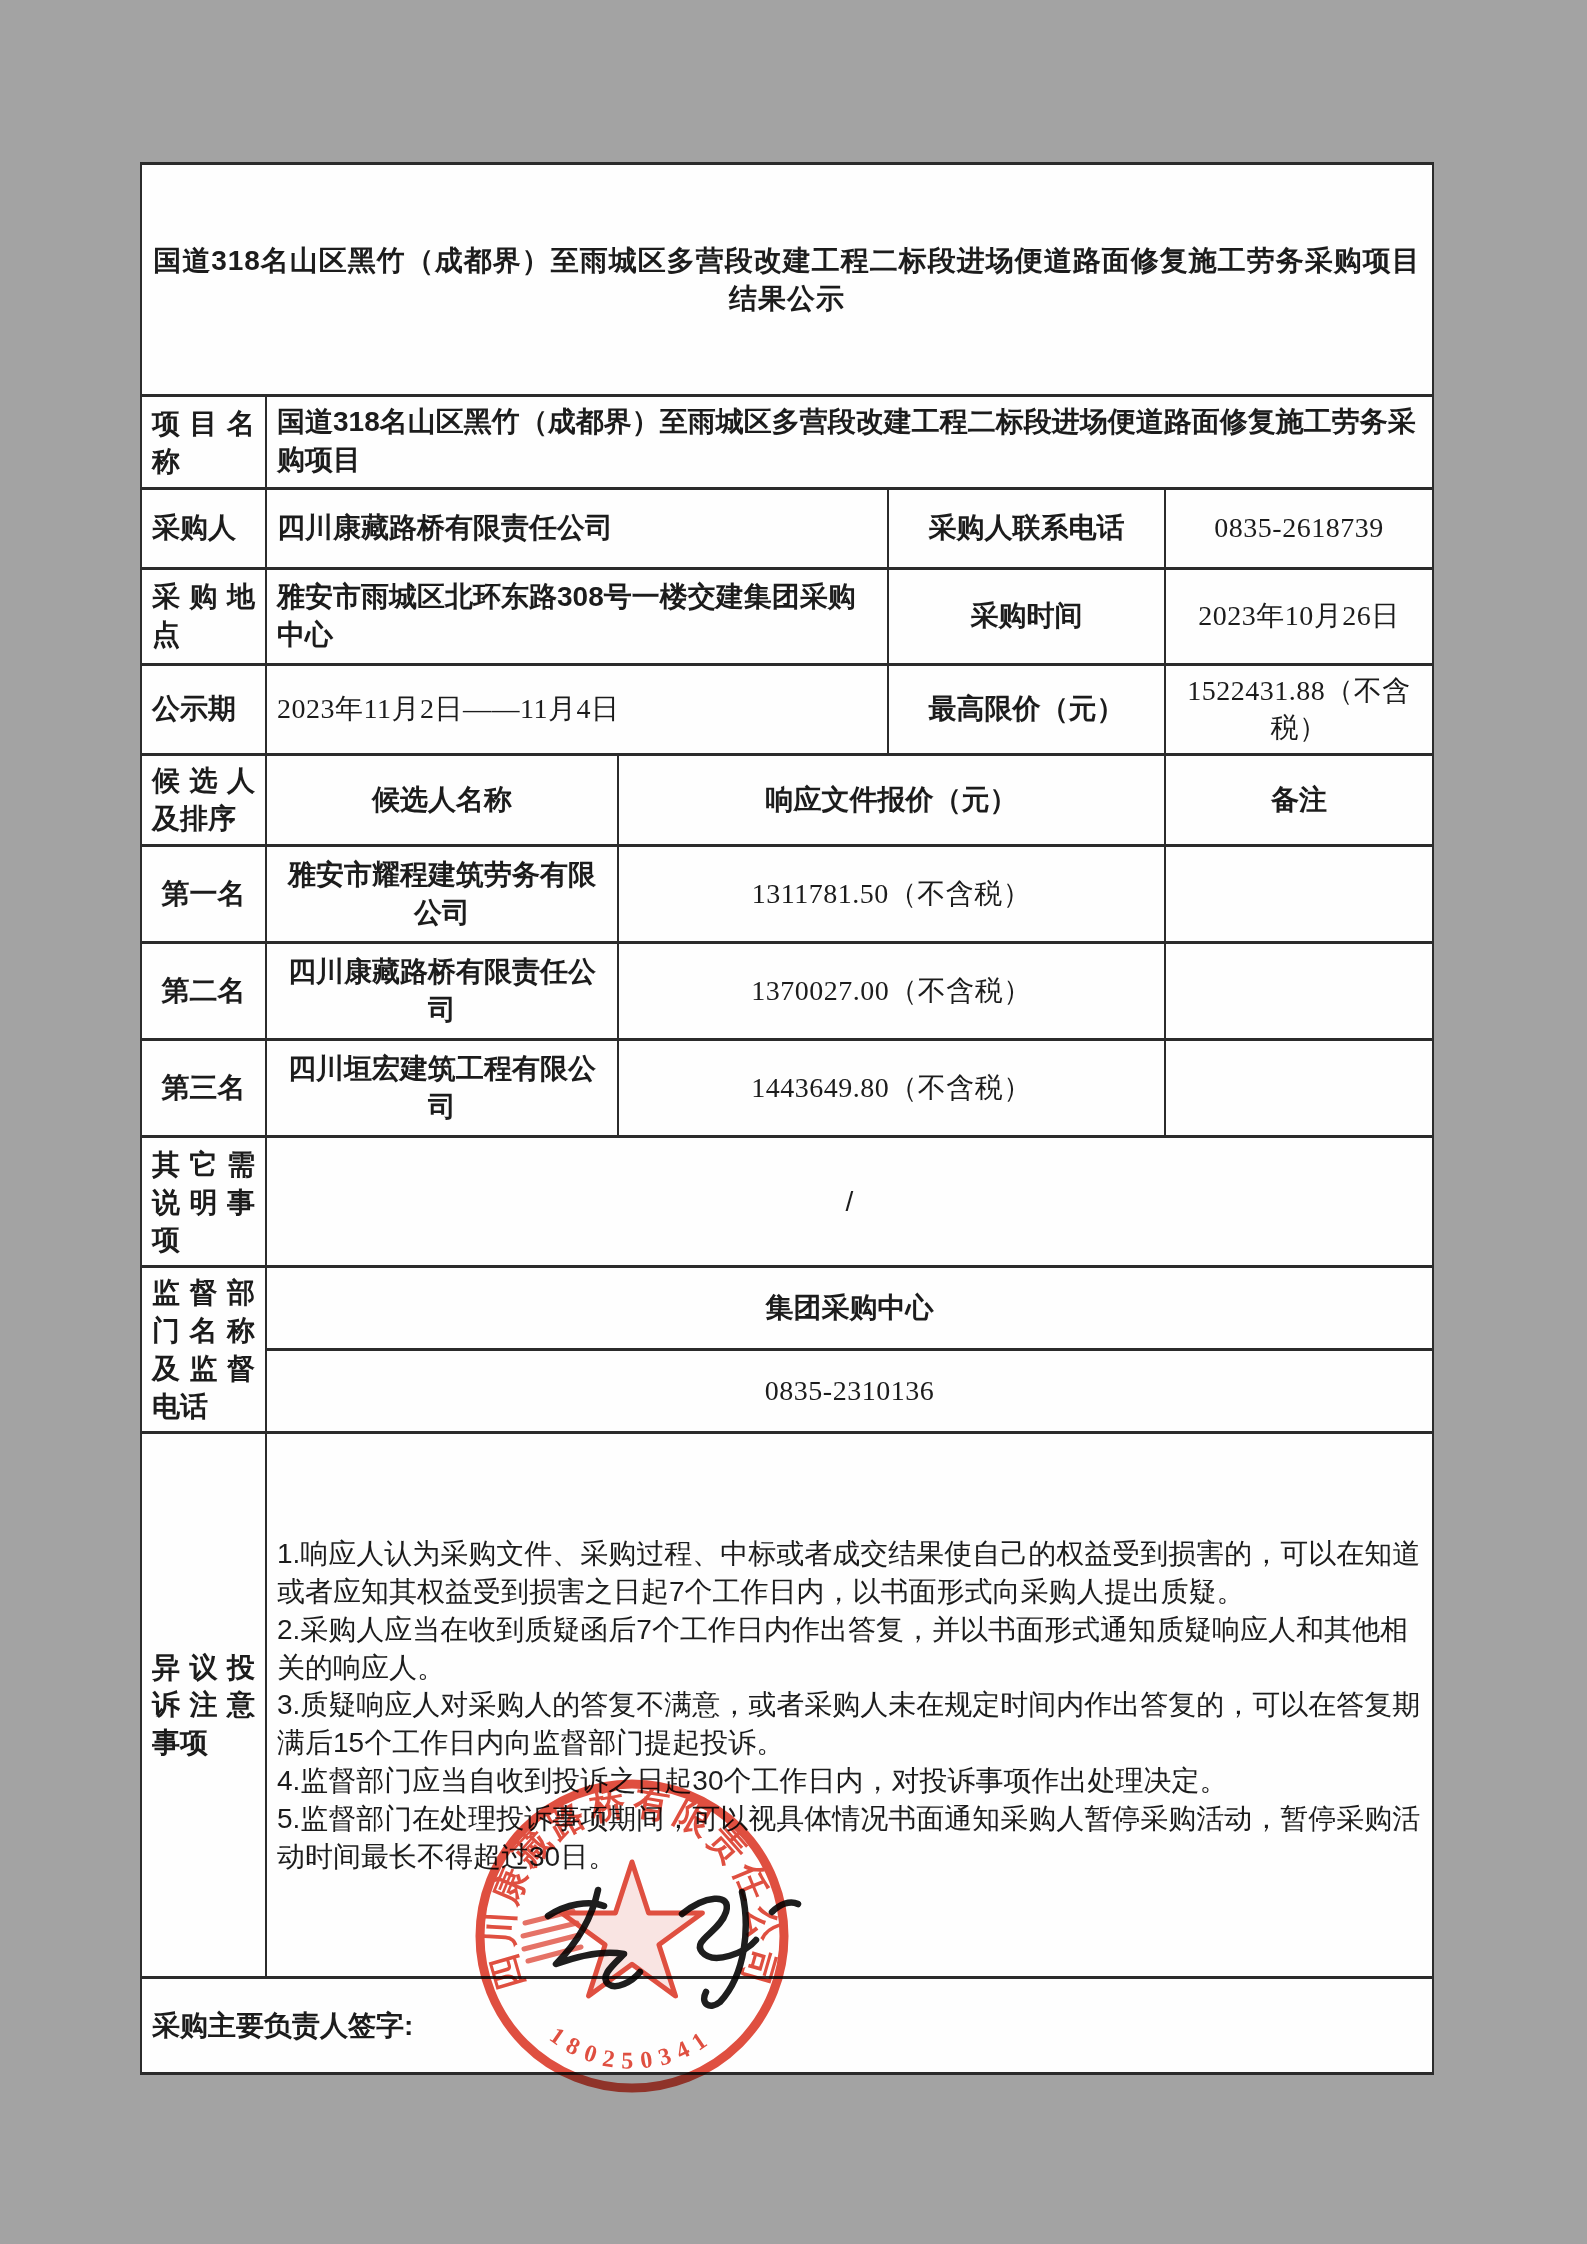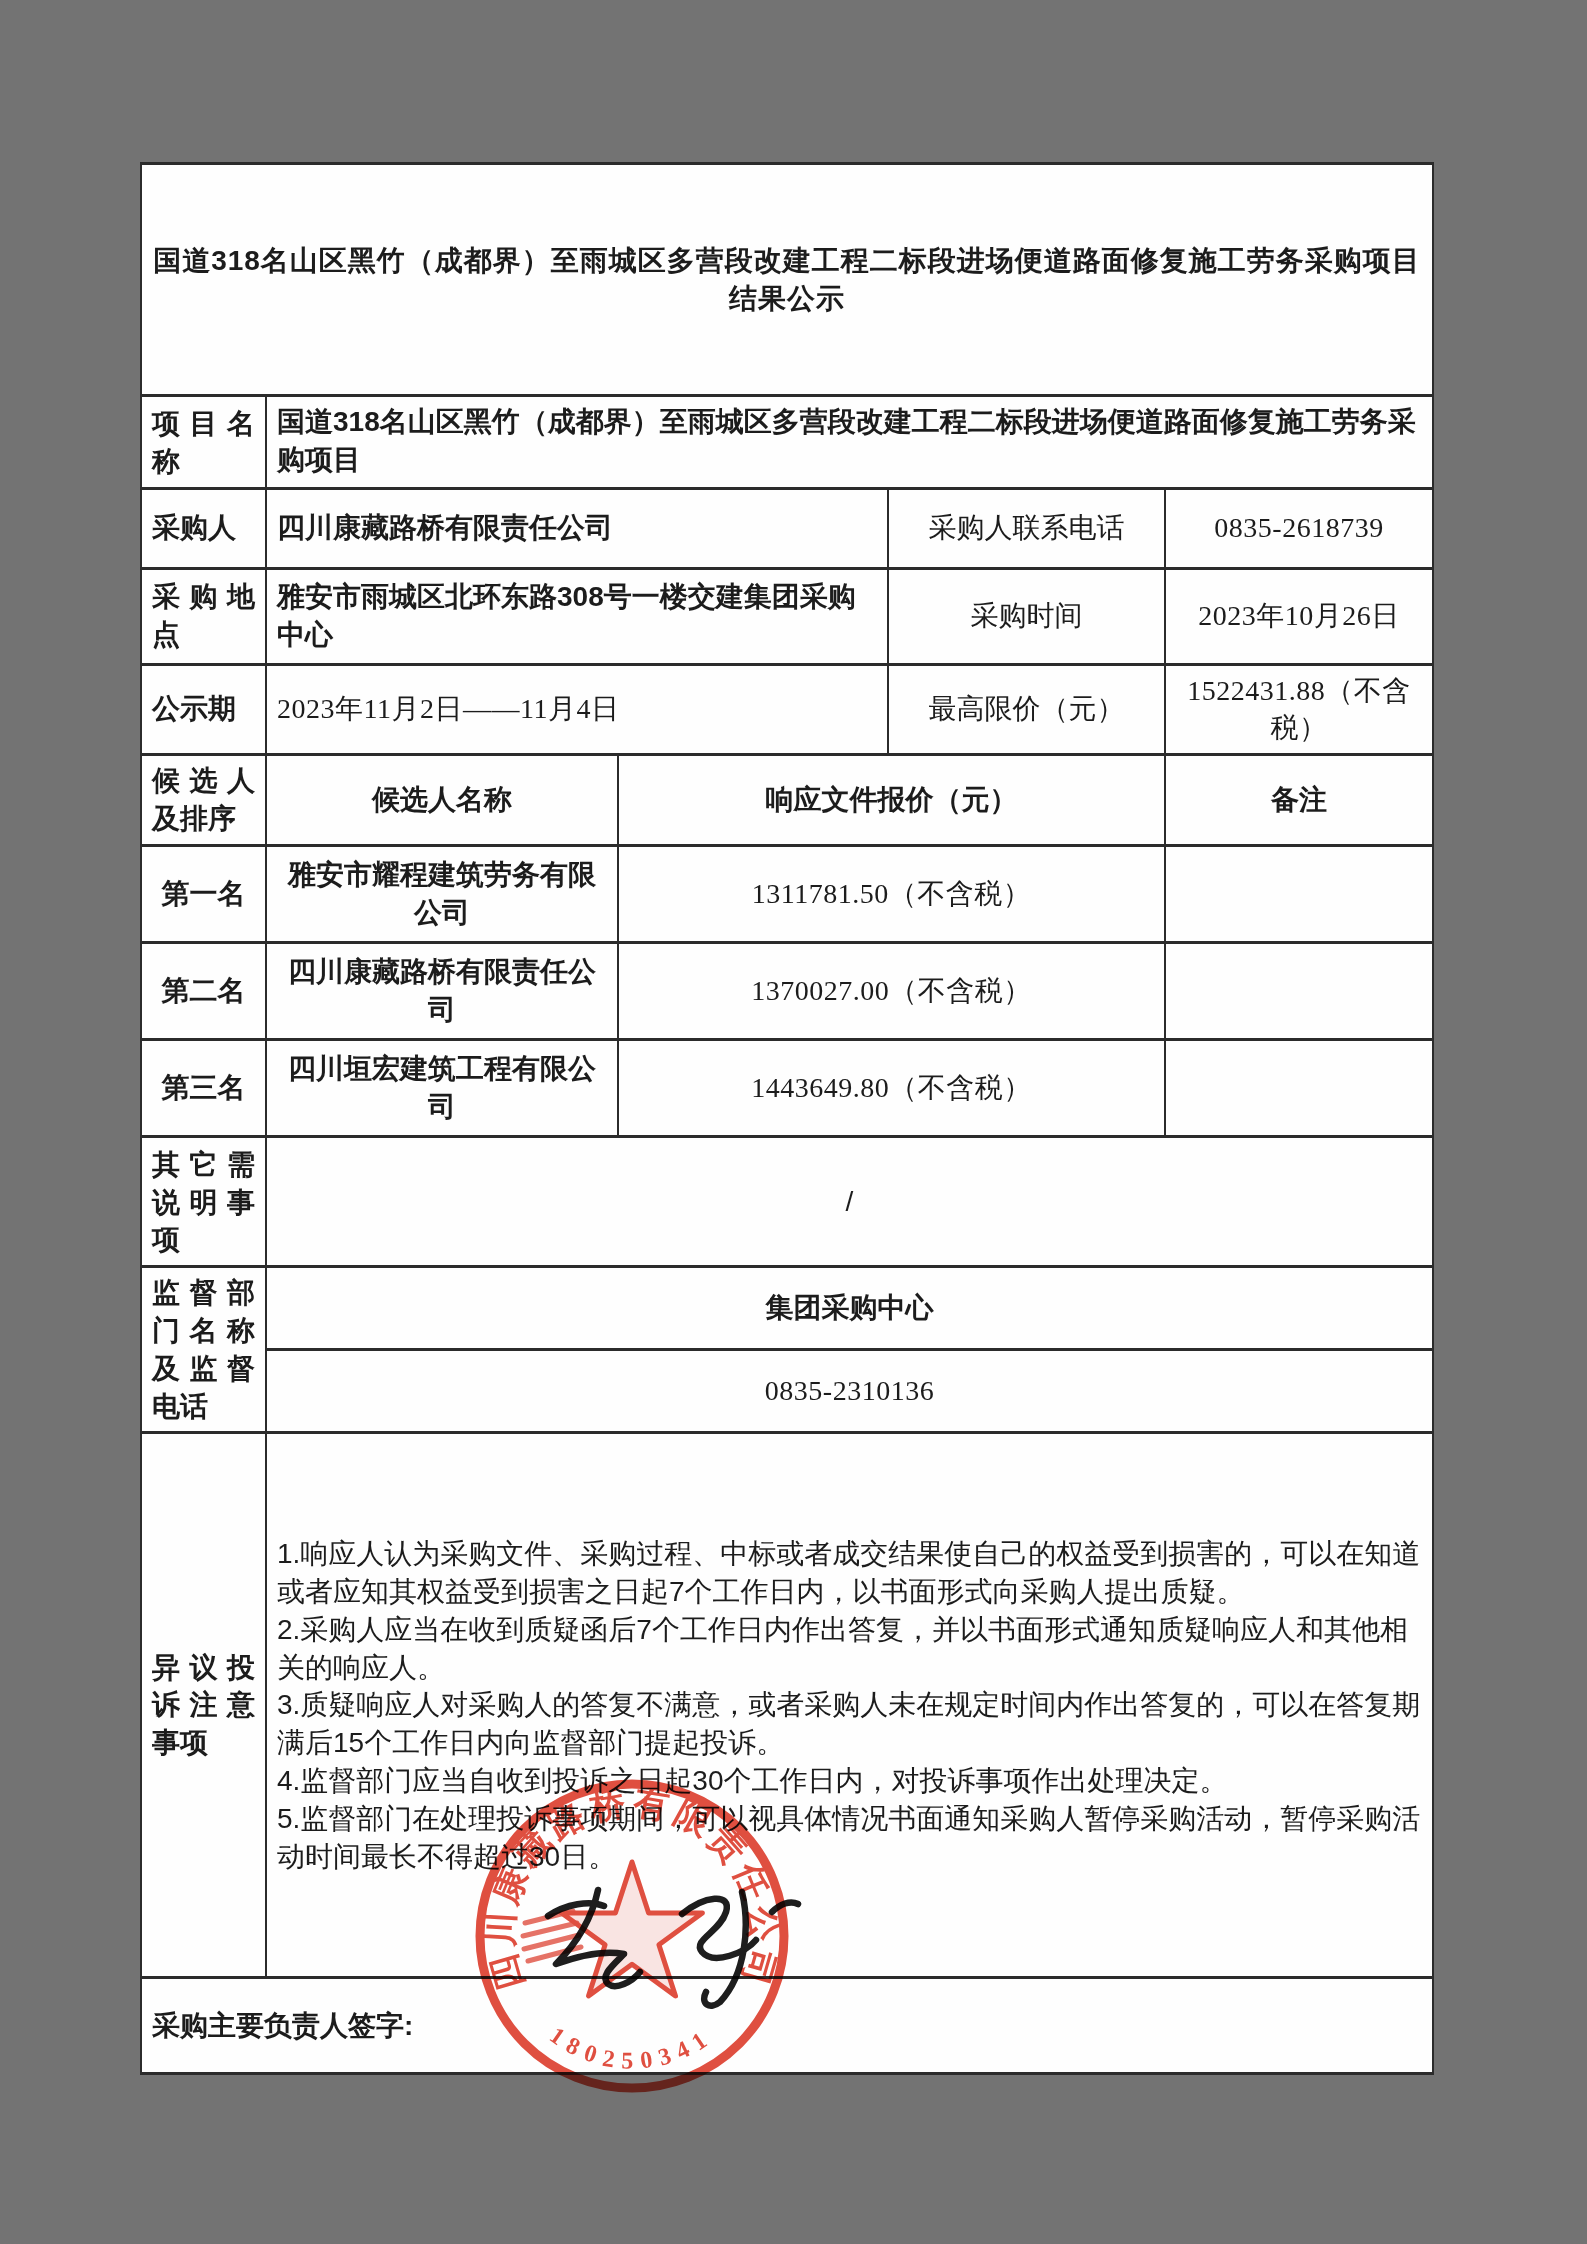--- a/index.html
+++ b/index.html
@@ -2,21 +2,21 @@
 <html><head>
 <meta charset="utf-8">
 <style>
   * { margin:0; padding:0; box-sizing:border-box; }
   html,body { background:#ffffff; }
   body {
     width:1587px; height:2244px; position:relative;
     font-family:"Liberation Sans","DejaVu Sans",sans-serif;
     color:#1c1c1c;
   }
-  .page { position:absolute; inset:0; background:#737373; }
+  .page { position:absolute; inset:0; background:#a3a3a3; }
 
   table.doc {
     position:absolute; left:140px; top:162px; width:1292px;
     border-collapse:collapse; table-layout:fixed;
     background:#fefefe;
   }
   table.doc td {
     border:2px solid #2b2b2b;
     border-top-width:3px; border-bottom-width:3px;
     padding:6px 10px;
@@ -40,21 +40,21 @@
     font-size:43px; font-weight:800; text-align:center;
     line-height:1.35; letter-spacing:1px;
     padding:14px 40px 34px 40px;
   }
   td.lbl {
     font-weight:700; font-size:29px; line-height:1.45;
     text-align:justify; text-justify:inter-ideograph;
     vertical-align:middle; padding:6px 10px;
   }
   td.lbl.top { vertical-align:top; padding-top:8px; }
-  td.sublbl { font-weight:400; text-align:center; }
+  td.sublbl { font-weight:700; text-align:center; }
   td.val { font-weight:600; }
   td.left { text-align:left; }
   td.center { text-align:center; }
   td.strong { font-weight:700; }
   td.num, .num {
     font-family:"Liberation Serif","DejaVu Serif",serif;
     font-weight:500; letter-spacing:0.5px;
   }
   td.body {
     vertical-align:middle; padding:14px 18px 14px 14px;

